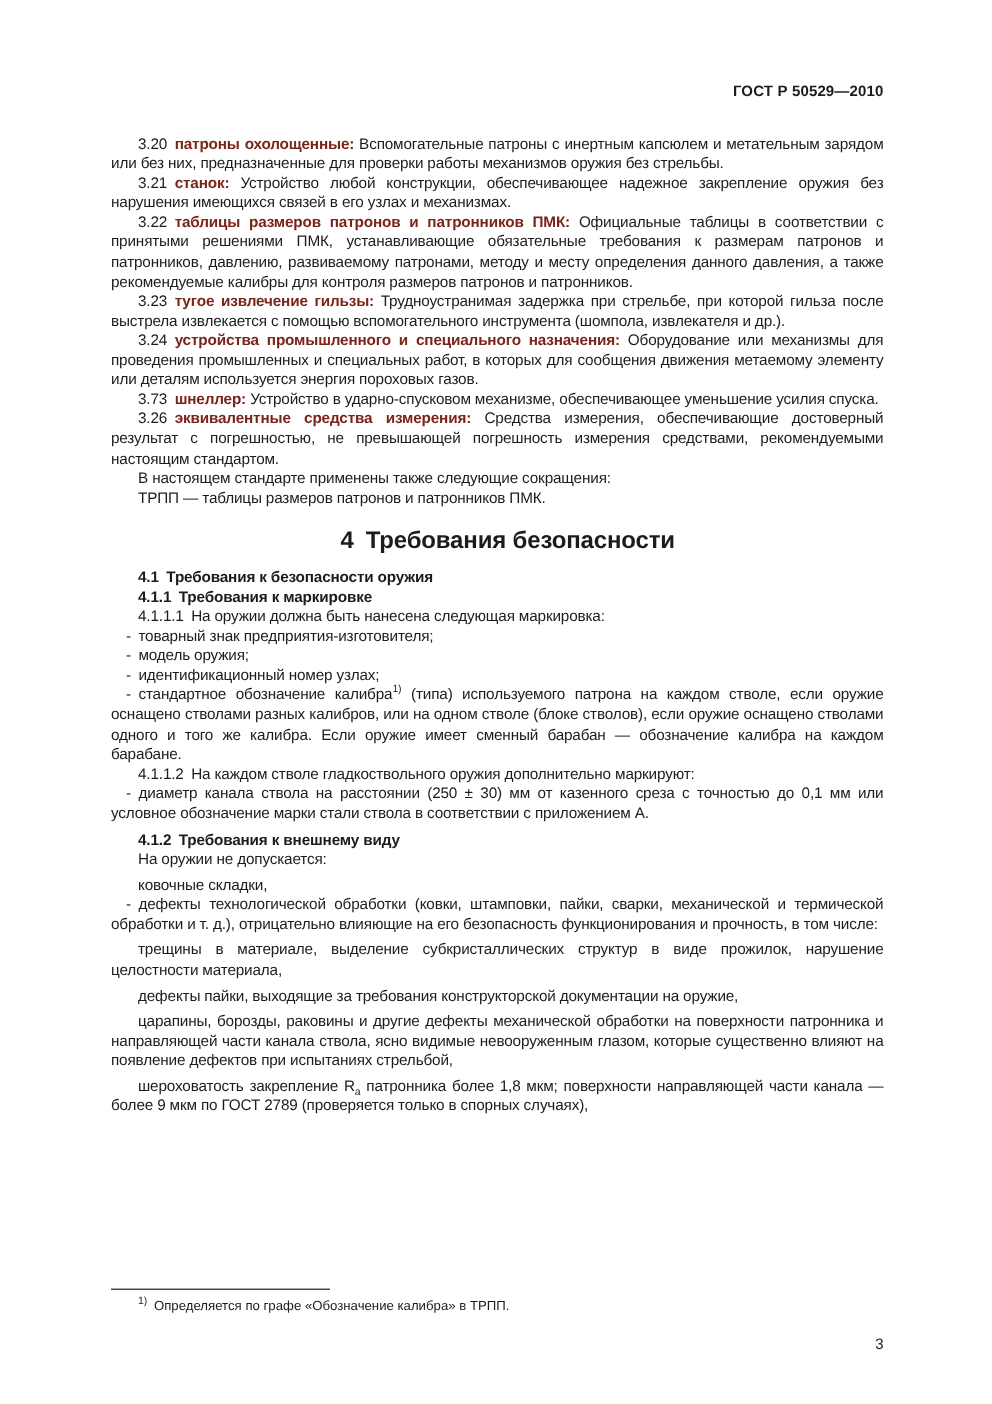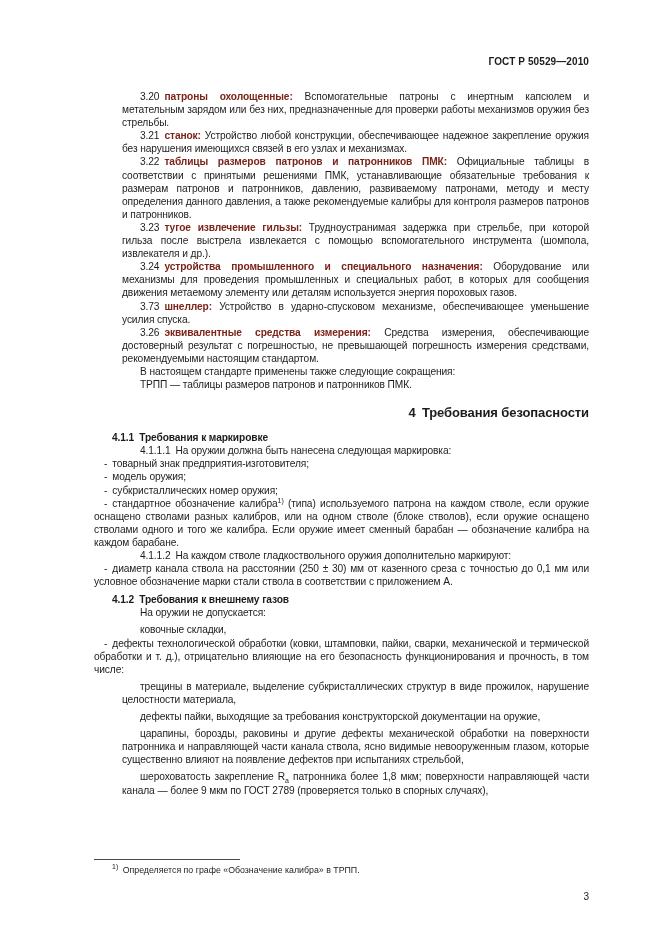--- a/index.html
+++ b/index.html
@@ -3,21 +3,21 @@
 <meta charset="utf-8">
 <style>
   * { margin: 0; padding: 0; box-sizing: border-box; }
   html, body { background: #ffffff; }
   .page {
     width: 661px;
     height: 936px;
     background: var(--page-bg, #ffffff);
     color: var(--text-color, #1c1c1c);
     font-family: "Liberation Sans", "DejaVu Sans", sans-serif;
-    padding: 56px 72px 34px 94px;
+    padding: 56px 72px 34px 74px;
     display: flex;
     flex-direction: column;
     position: relative;
     overflow: hidden;
   }
   .header {
     text-align: right;
     font-size: 10px;
     font-weight: bold;
     letter-spacing: 0.1px;
@@ -26,30 +26,30 @@
   }
   .doc-body {
     font-size: 10.2px;
     line-height: 13.1px;
     text-align: justify;
     letter-spacing: -0.1px;
     hyphens: auto;
     -webkit-hyphens: auto;
     flex: 0 0 auto;
   }
-  .block.p, .block.pg { text-indent: 18px; margin-left: 28px; }
+  .block.p, .block.pg { text-indent: 18px; }
   .block.li { text-indent: 10px; }
   .block.pg { margin-top: 4px; }
   .block.h1 {
     font-weight: bold;
-    font-size: 13px;
+    font-size: 16px;
     line-height: 14px;
     text-indent: 14px;
     margin: 15px 0 11px 0;
-    text-align: right;
+    text-align: center;
   }
   .block.h2 { font-weight: bold; text-indent: 18px; margin-top: 5px; text-align: left; }
   .block.h3 { font-weight: bold; text-indent: 18px; text-align: left; }
   .b { font-weight: bold; }
   .term { color: var(--term-color, #7a241a); }
   .doc-body sup, .footnote-text sup {
     font-size: 7px;
     line-height: 0;
     vertical-align: super;
   }
@@ -91,29 +91,30 @@
       <div class="block p"><span>3.20 </span><span class="b term">патроны охолощенные:</span><span> Вспомогательные патроны с инертным капсюлем и метательным зарядом или без них, предназначенные для проверки работы механизмов оружия без стрельбы.</span></div>
       <div class="block p"><span>3.21 </span><span class="b term">станок:</span><span> Устройство любой конструкции, обеспечивающее надежное закрепление оружия без нарушения имеющихся связей в его узлах и механизмах.</span></div>
       <div class="block p"><span>3.22 </span><span class="b term">таблицы размеров патронов и патронников ПМК:</span><span> Официальные таблицы в соответствии с принятыми решениями ПМК, устанавливающие обязательные требования к размерам патронов и патронников, давлению, развиваемому патронами, методу и месту определения данного давления, а также рекомендуемые калибры для контроля размеров патронов и патронников.</span></div>
       <div class="block p"><span>3.23 </span><span class="b term">тугое извлечение гильзы:</span><span> Трудноустранимая задержка при стрельбе, при которой гильза после выстрела извлекается с помощью вспомогательного инструмента (шомпола, извлекателя и др.).</span></div>
       <div class="block p"><span>3.24 </span><span class="b term">устройства промышленного и специального назначения:</span><span> Оборудование или механизмы для проведения промышленных и специальных работ, в которых для сообщения движения метаемому элементу или деталям используется энергия пороховых газов.</span></div>
       <div class="block p"><span>3.73 </span><span class="b term">шнеллер:</span><span> Устройство в ударно-спусковом механизме, обеспечивающее уменьшение усилия спуска.</span></div>
       <div class="block p"><span>3.26 </span><span class="b term">эквивалентные средства измерения:</span><span> Средства измерения, обеспечивающие достоверный результат с погрешностью, не превышающей погрешность измерения средствами, рекомендуемыми настоящим стандартом.</span></div>
       <div class="block p"><span>В настоящем стандарте применены также следующие сокращения:</span></div>
       <div class="block p"><span>ТРПП — таблицы размеров патронов и патронников ПМК.</span></div>
       <div class="block h1"><span class="b">4 Требования безопасности</span></div>
+      <div class="block h2"><span class="b">4.1 Требования к безопасности оружия</span></div>
       <div class="block h3"><span class="b">4.1.1 Требования к маркировке</span></div>
       <div class="block p"><span>4.1.1.1 На оружии должна быть нанесена следующая маркировка:</span></div>
       <div class="block li"><span>- товарный знак предприятия-изготовителя;</span></div>
       <div class="block li"><span>- модель оружия;</span></div>
-      <div class="block li"><span>- субкристаллических номер оружия;</span></div>
+      <div class="block li"><span>- идентификационный номер узлах;</span></div>
       <div class="block li"><span>- стандартное обозначение калибра</span><sup>1)</sup><span> (типа) используемого патрона на каждом стволе, если оружие оснащено стволами разных калибров, или на одном стволе (блоке стволов), если оружие оснащено стволами одного и того же калибра. Если оружие имеет сменный барабан — обозначение калибра на каждом барабане.</span></div>
       <div class="block p"><span>4.1.1.2 На каждом стволе гладкоствольного оружия дополнительно маркируют:</span></div>
       <div class="block li"><span>- диаметр канала ствола на расстоянии (250 ± 30) мм от казенного среза с точностью до 0,1 мм или условное обозначение марки стали ствола в соответствии с приложением А.</span></div>
-      <div class="block h2"><span class="b">4.1.2 Требования к внешнему газов</span></div>
+      <div class="block h2"><span class="b">4.1.2 Требования к внешнему виду</span></div>
       <div class="block p"><span>На оружии не допускается:</span></div>
       <div class="block pg"><span>ковочные складки,</span></div>
       <div class="block li"><span>- дефекты технологической обработки (ковки, штамповки, пайки, сварки, механической и термической обработки и т. д.), отрицательно влияющие на его безопасность функционирования и прочность, в том числе:</span></div>
       <div class="block pg"><span>трещины в материале, выделение субкристаллических структур в виде прожилок, нарушение целостности материала,</span></div>
       <div class="block pg"><span>дефекты пайки, выходящие за требования конструкторской документации на оружие,</span></div>
       <div class="block pg"><span>царапины, борозды, раковины и другие дефекты механической обработки на поверхности патронника и направляющей части канала ствола, ясно видимые невооруженным глазом, которые существенно влияют на появление дефектов при испытаниях стрельбой,</span></div>
       <div class="block pg"><span>шероховатость закрепление R</span><sub>а</sub><span> патронника более 1,8 мкм; поверхности направляющей части канала — более 9 мкм по ГОСТ 2789 (проверяется только в спорных случаях),</span></div>
     </div>
 
   <div class="footnote-area">

